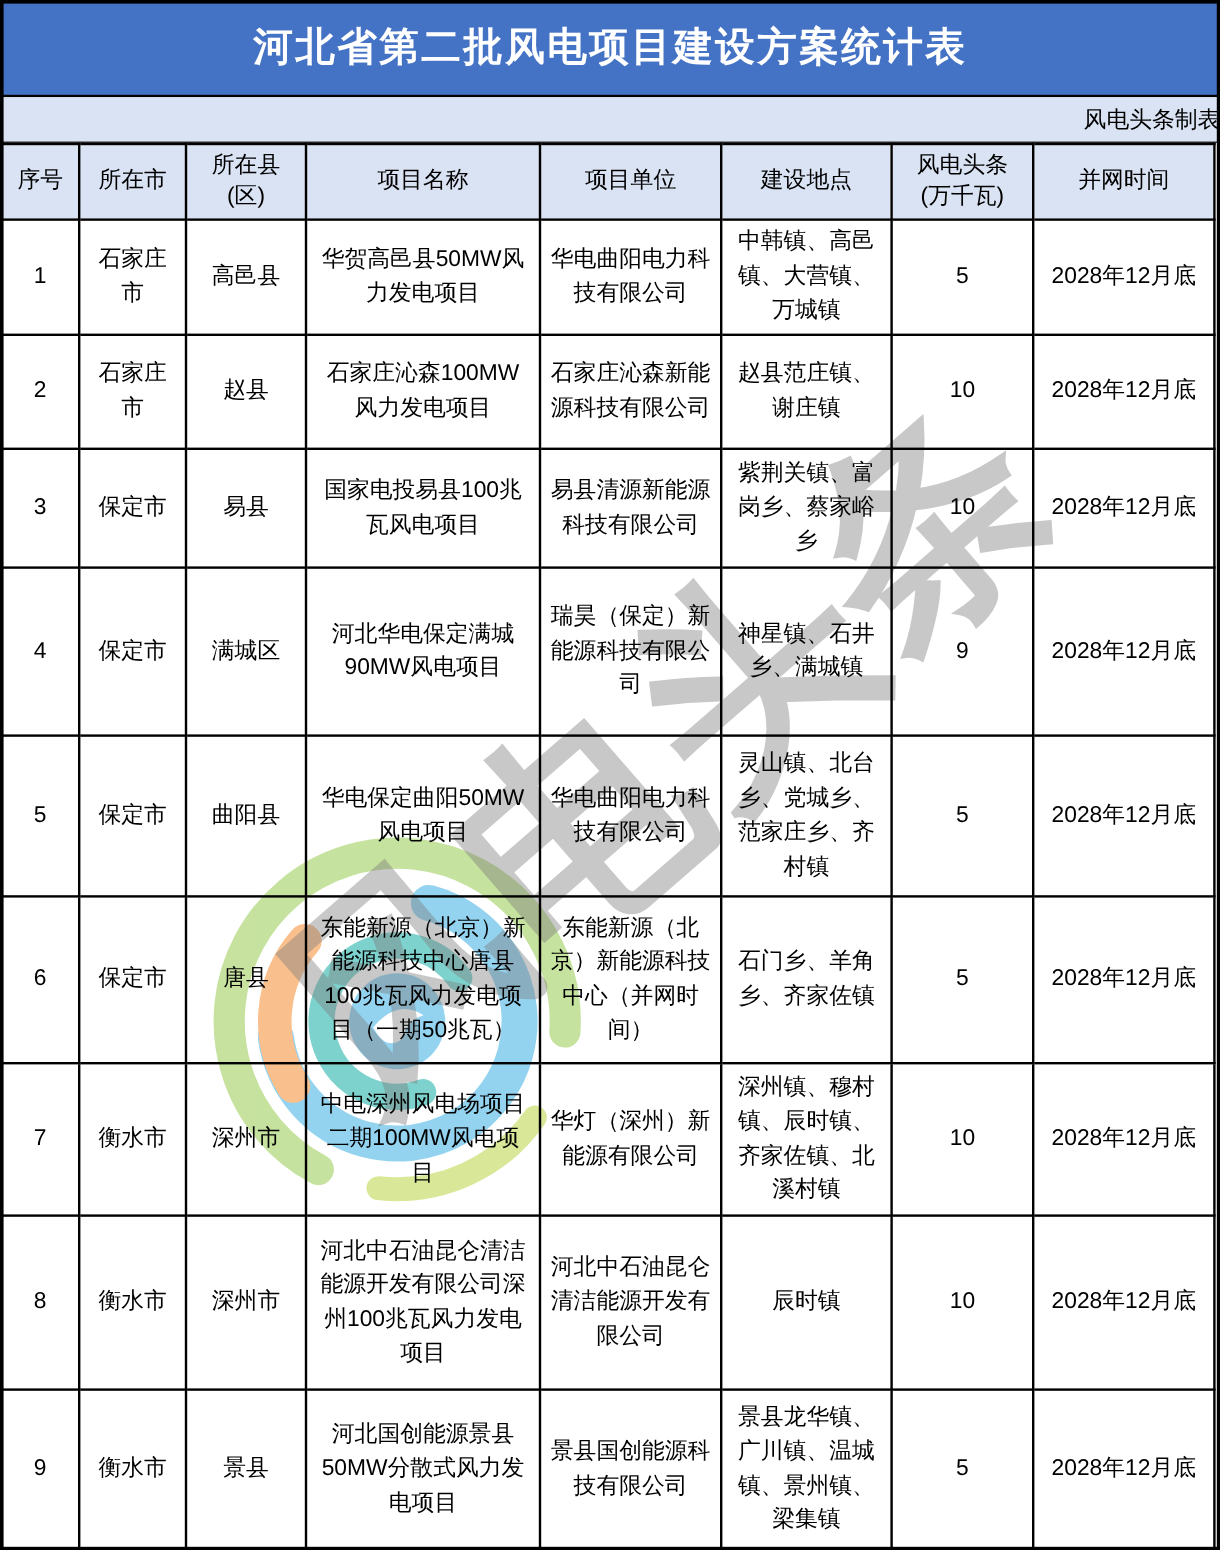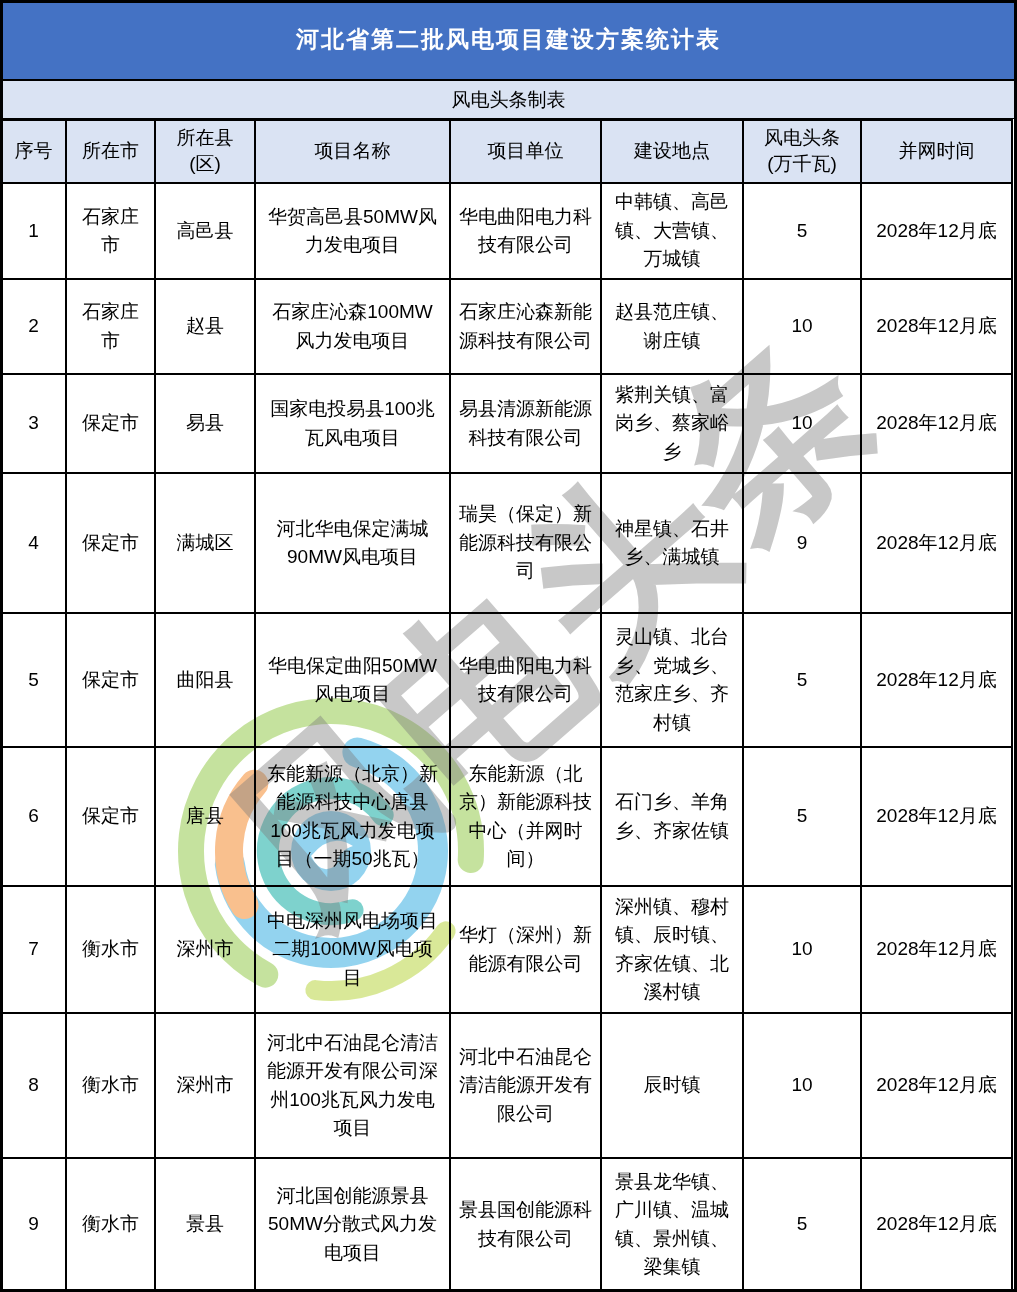--- a/index.html
+++ b/index.html
@@ -43,27 +43,27 @@
   .content {
     position: relative; z-index: 1;
     width: 100%; height: 100%;
     display: flex; flex-direction: column;
   }
   .title-bar {
     height: 82px;
     background: #4472C4;
     color: #ffffff;
     display: flex; align-items: center; justify-content: center;
-    font-size: 23px; font-weight: 700; letter-spacing: 2px;
+    font-size: 33px; font-weight: 700; letter-spacing: 2px;
     border-bottom: 2px solid #000;
   }
   .credit-bar {
     height: 38px;
     background: #DAE3F3;
-    display: flex; align-items: center; justify-content: center;
+    display: flex; align-items: center; justify-content: flex-end;
     font-size: 19px; color: #000;
     border-bottom: 1px solid #000;
   }
   table.projects {
     border-collapse: collapse;
     table-layout: fixed;
     width: 1011px;
     background: transparent;
   }
   .projects th, .projects td {

